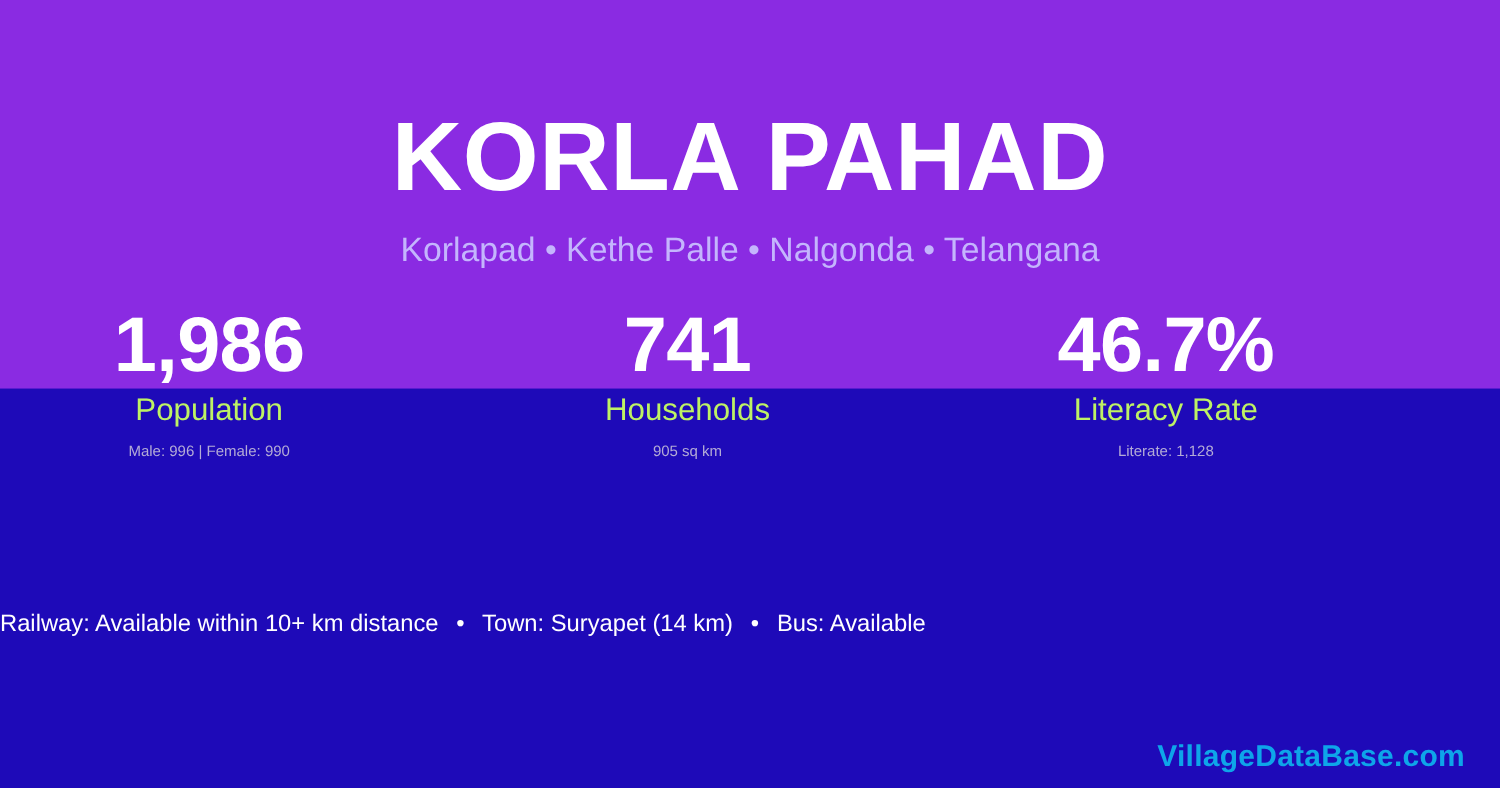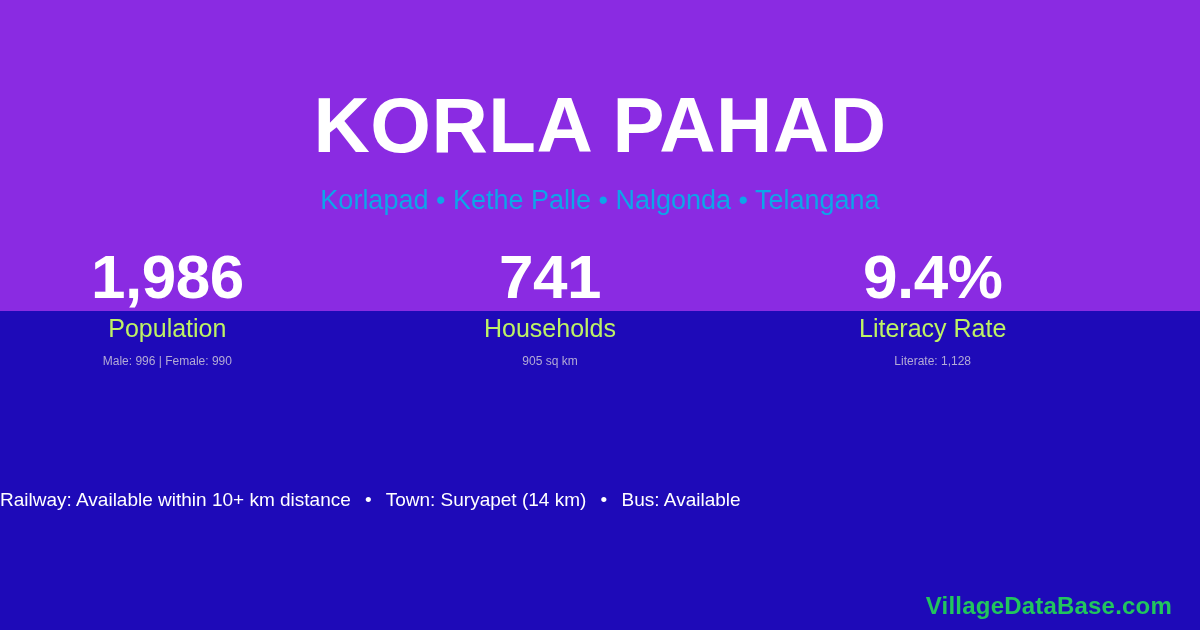--- a/index.html
+++ b/index.html
@@ -61,21 +61,21 @@
     letter-spacing: 0.5px;
   }
   .subtitle {
     position: absolute;
     top: 183px;
     left: 0;
     width: 1200px;
     font-size: 27px;
     line-height: 34px;
     font-weight: 400;
-    color: #0ea5e9;
+    color: #c4b5fd;
   }
 
   
   .stats {
     position: absolute;
     left: 0;
     top: 243px;
     width: 1100px;
     display: flex;
     gap: 48px;
@@ -128,21 +128,21 @@
   }
 
   
   .footer {
     position: absolute;
     right: 28px;
     bottom: 9px;
     font-size: 24px;
     line-height: 30px;
     font-weight: 700;
-    color: #22c55e;
+    color: #0ea5e9;
     letter-spacing: 0.2px;
   }
 </style>
 </head>
 <body>
 
 <div class="card">
 
   <div class="band-top"></div>
   <div class="band-bottom"></div>
@@ -160,21 +160,21 @@
       <div class="stat-sub">Male: 996 | Female: 990</div>
     </div>
 
     <div class="stat">
       <div class="stat-value">741</div>
       <div class="stat-label">Households</div>
       <div class="stat-sub">905 sq km</div>
     </div>
 
     <div class="stat">
-      <div class="stat-value">9.4%</div>
+      <div class="stat-value">46.7%</div>
       <div class="stat-label">Literacy Rate</div>
       <div class="stat-sub">Literate: 1,128</div>
     </div>
 
   </div>
 
   <div class="info-bar">
     <span class="info-item">Railway: Available within 10+ km distance</span>
     <span class="info-sep">•</span>
     <span class="info-item">Town: Suryapet (14 km)</span>

